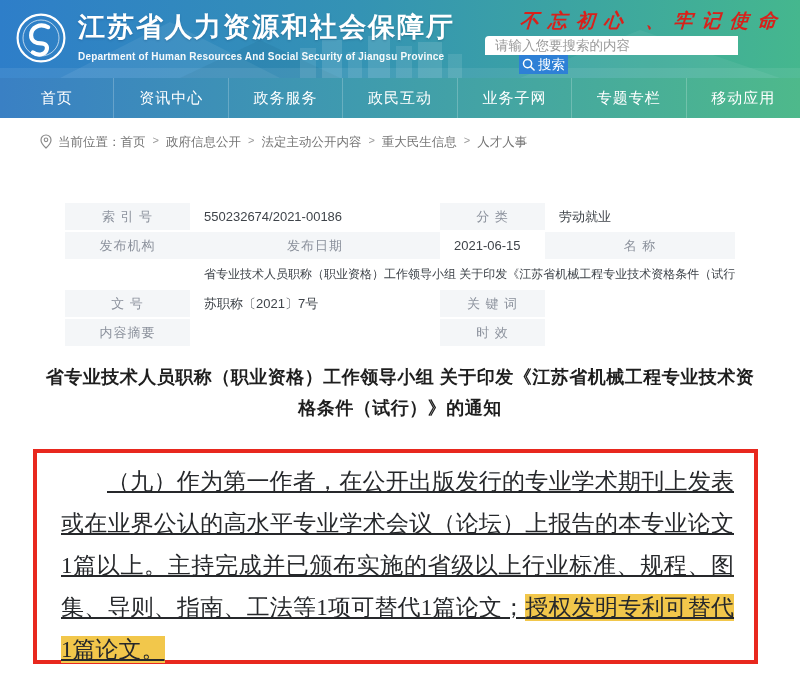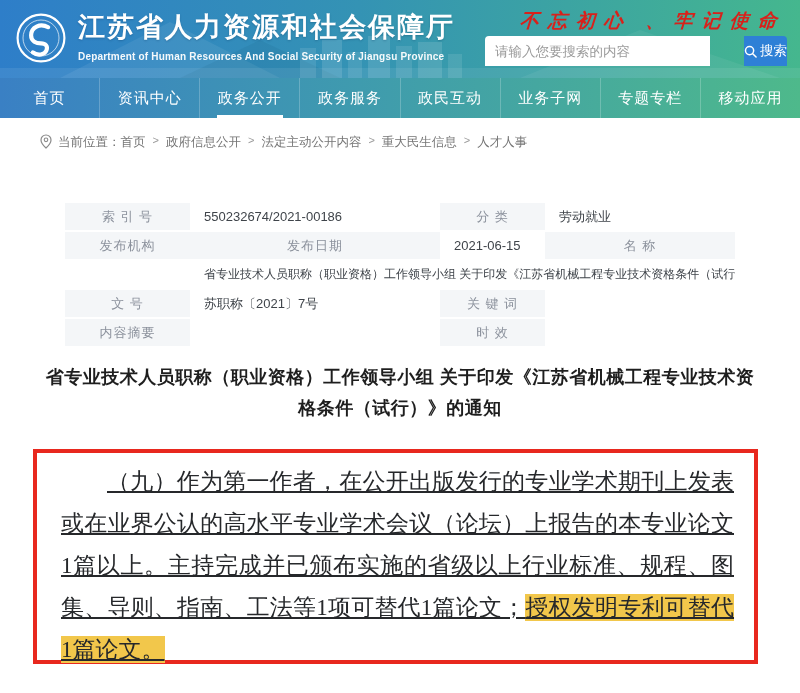--- a/index.html
+++ b/index.html
@@ -31,21 +31,21 @@
   .slogan {
     position:absolute; right:14px; top:8px;
     font-family:"Liberation Serif", serif;
     font-weight:bold; font-style:italic;
     font-size:19px; letter-spacing:9px; color:#d8211b;
     transform:skewX(-4deg);
     white-space:nowrap;
   }
   .search-wrap {
     position:absolute; left:485px; top:36px; width:302px; height:38px;
-    display:flex; border-radius:4px; overflow:hidden;
+    display:flex; border-radius:4px; overflow:hidden;flex-direction:column;
   }
   .search-input {
     width:253px; height:30px; border:none; outline:none;
     padding:0 10px; font-size:13.5px; color:#333;
     font-family:"Liberation Sans", sans-serif;
   }
   .search-input::placeholder { color:#9a9a9a; }
   .search-btn {
     width:49px; height:30px; border:none; cursor:pointer;
     background:#2e80d6; color:#fff; font-size:13.5px;
@@ -156,21 +156,20 @@
         <line x1="9.4" y1="9.4" x2="13" y2="13" stroke="#ffffff" stroke-width="1.6" stroke-linecap="round"></line>
       </svg>
       <span>搜索</span>
     </button>
   </div>
 </div>
 
 <div class="nav">
   <div class="nav-item">首页</div>
   <div class="nav-item">资讯中心</div>
-  <div class="nav-item active">政务公开</div>
   <div class="nav-item">政务服务</div>
   <div class="nav-item">政民互动</div>
   <div class="nav-item">业务子网</div>
   <div class="nav-item">专题专栏</div>
   <div class="nav-item">移动应用</div>
 </div>
 
 <div class="breadcrumb">
   <span class="pin">
     <svg width="12" height="15" viewBox="0 0 12 15">

